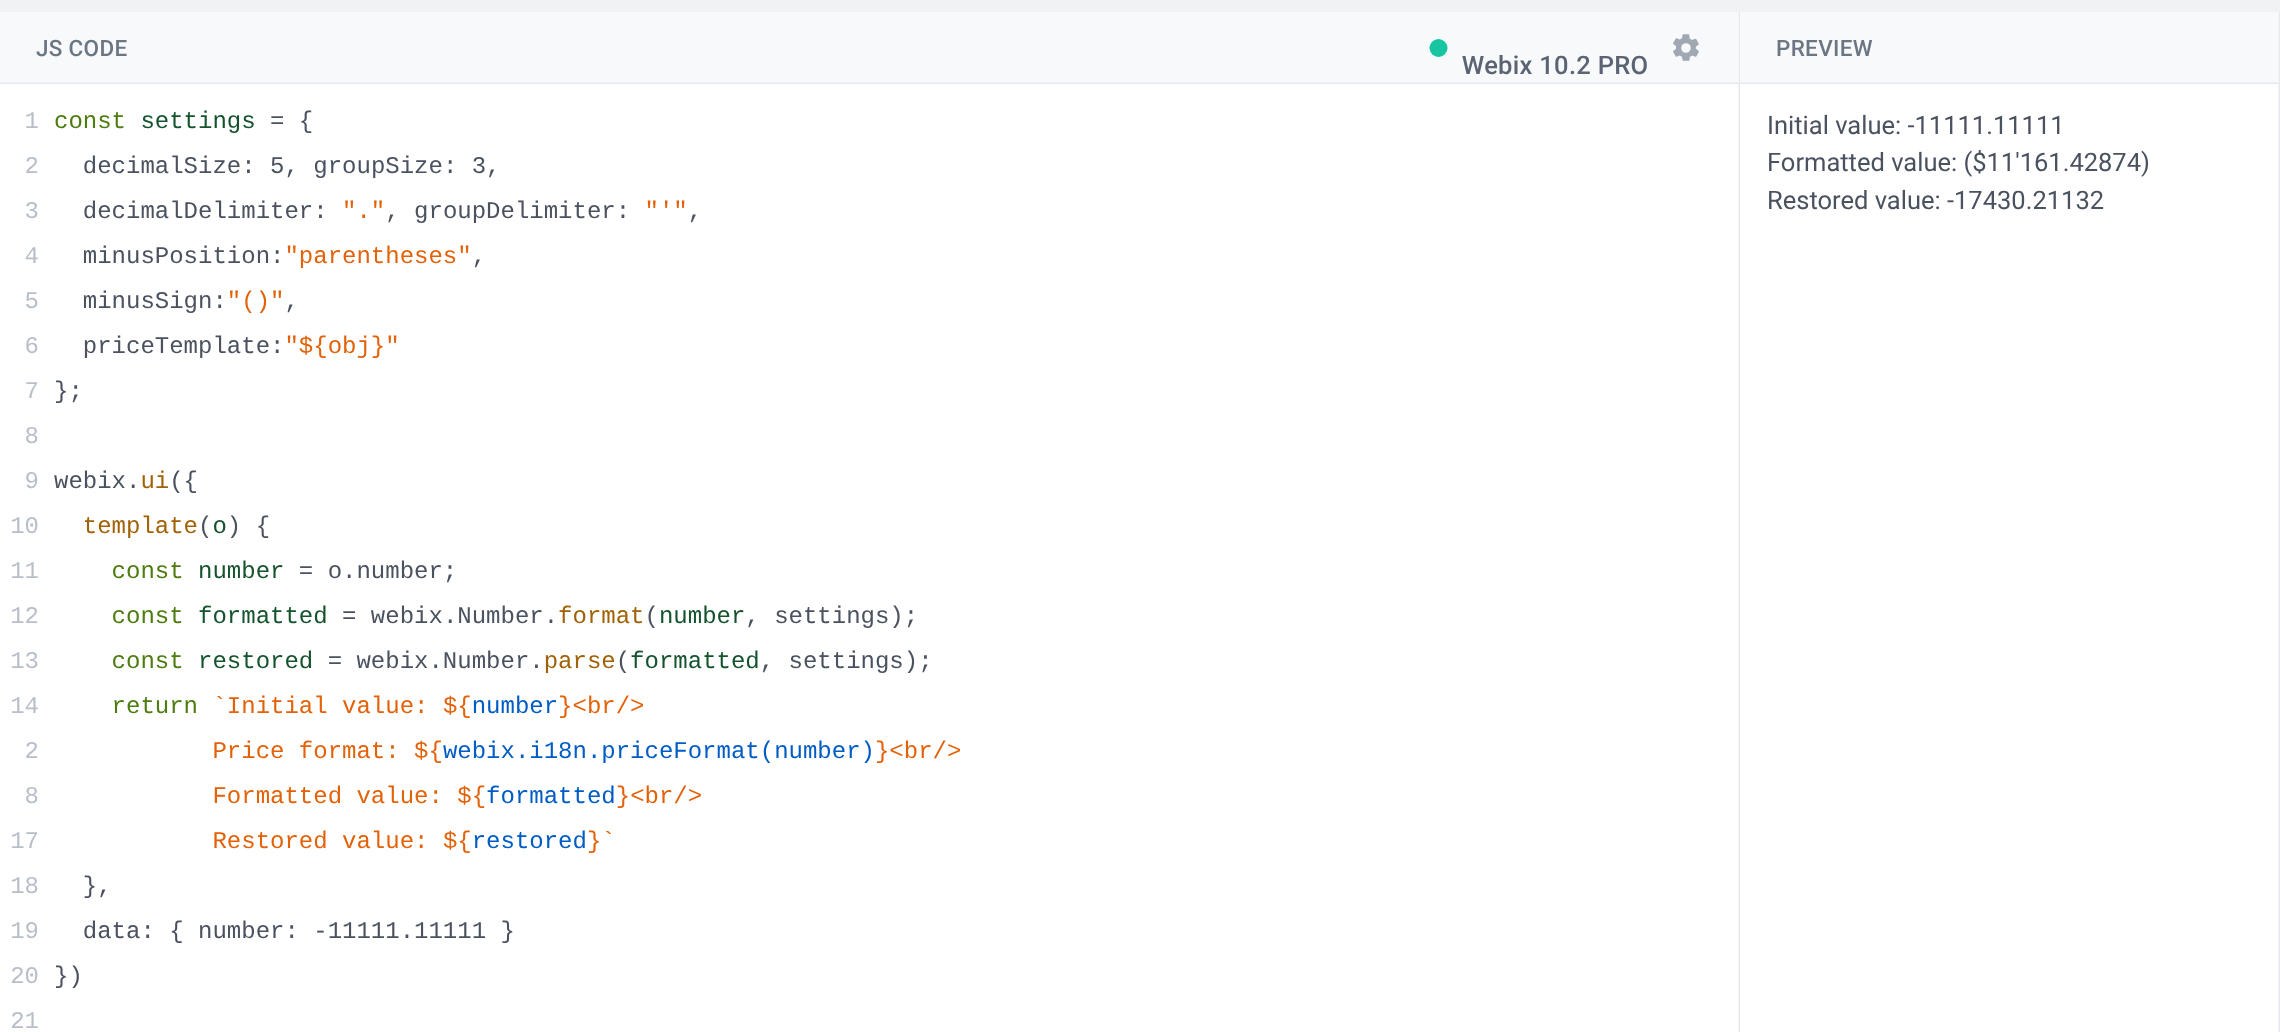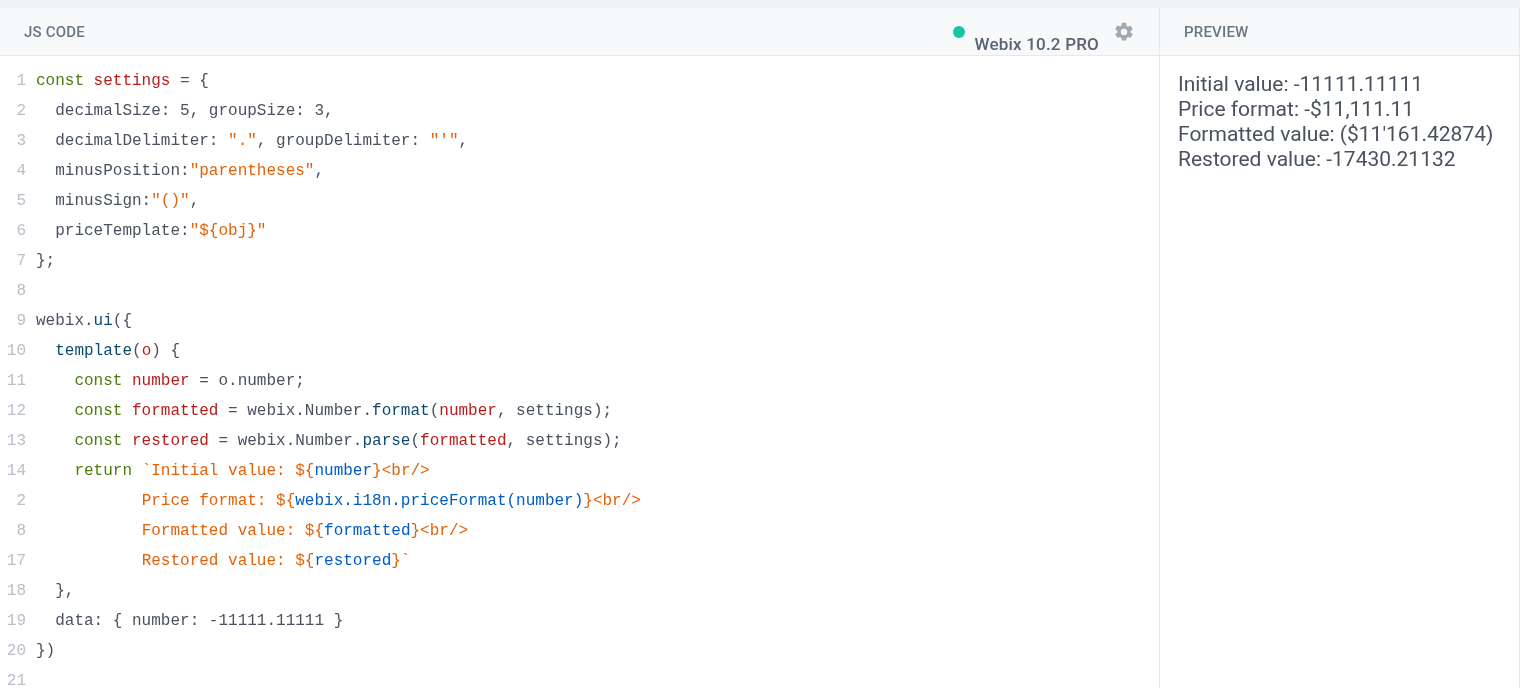--- a/index.html
+++ b/index.html
@@ -77,29 +77,29 @@
       padding-right: 10px;
       user-select: none;
     }
     .code {
       flex: 1;
       white-space: pre;
       color: #4a5260;
       padding-right: 16px;
     }
     .tok-kw { color: #4d7c0f; }   
-    .tok-decl { color: #b91c1c; } 
+    .tok-decl { color: #14532d; } 
     .tok-str { color: #e36209; }  
-    .tok-fn { color: #0c4a6e; }   
+    .tok-fn { color: #a16207; }   
     .tok-tpl-var { color: #005cc5; } 
     .preview-body {
       flex: 1;
       padding: 16px 18px;
       color: #4a5260;
-      font-size: 21px;
+      font-size: 17px;
       line-height: 25px;
     }
   </style>
 </head>
 <body>
 
 <div class="app">
 
   <div class="panel panel-left">
     <div class="panel-header">
@@ -140,18 +140,17 @@
       <div class="code" id="code"><div><span class="tok-kw">const </span><span class="tok-decl">settings</span><span> = {</span></div><div><span>  decimalSize: </span><span>5</span><span>, groupSize: </span><span>3</span><span>,</span></div><div><span>  decimalDelimiter: </span><span class="tok-str">"."</span><span>, groupDelimiter: </span><span class="tok-str">"'"</span><span>,</span></div><div><span>  minusPosition:</span><span class="tok-str">"parentheses"</span><span>,</span></div><div><span>  minusSign:</span><span class="tok-str">"()"</span><span>,</span></div><div><span>  priceTemplate:</span><span class="tok-str">"${obj}"</span></div><div><span>};</span></div><div>&nbsp;</div><div><span>webix.</span><span class="tok-fn">ui</span><span>({</span></div><div><span>  </span><span class="tok-fn">template</span><span>(</span><span class="tok-decl">o</span><span>) {</span></div><div><span>    </span><span class="tok-kw">const </span><span class="tok-decl">number</span><span> = o.number;</span></div><div><span>    </span><span class="tok-kw">const </span><span class="tok-decl">formatted</span><span> = webix.Number.</span><span class="tok-fn">format</span><span>(</span><span class="tok-decl">number</span><span>, settings);</span></div><div><span>    </span><span class="tok-kw">const </span><span class="tok-decl">restored</span><span> = webix.Number.</span><span class="tok-fn">parse</span><span>(</span><span class="tok-decl">formatted</span><span>, settings);</span></div><div><span>    </span><span class="tok-kw">return </span><span class="tok-str">`Initial value: </span><span class="tok-str">${</span><span class="tok-tpl-var">number</span><span class="tok-str">}</span><span class="tok-str">&lt;br/&gt;</span></div><div><span>           </span><span class="tok-str">Price format: </span><span class="tok-str">${</span><span class="tok-tpl-var">webix.i18n.priceFormat(number)</span><span class="tok-str">}</span><span class="tok-str">&lt;br/&gt;</span></div><div><span>           </span><span class="tok-str">Formatted value: </span><span class="tok-str">${</span><span class="tok-tpl-var">formatted</span><span class="tok-str">}</span><span class="tok-str">&lt;br/&gt;</span></div><div><span>           </span><span class="tok-str">Restored value: </span><span class="tok-str">${</span><span class="tok-tpl-var">restored</span><span class="tok-str">}`</span></div><div><span>  },</span></div><div><span>  data: { number: </span><span>-11111.11111</span><span> }</span></div><div><span>})</span></div><div>&nbsp;</div></div>
     </div>
   </div>
 
   <div class="panel panel-right">
     <div class="panel-header">
       <span>PREVIEW</span>
     </div>
     <div class="preview-body" id="preview-body">
         <div>Initial value: -11111.11111</div>
-        <div>Price format: -$11,111.11</div>
         <div>Formatted value: ($11'161.42874)</div>
         <div>Restored value: -17430.21132</div>
       </div>
   </div>
 </div>
 
 </body></html>

